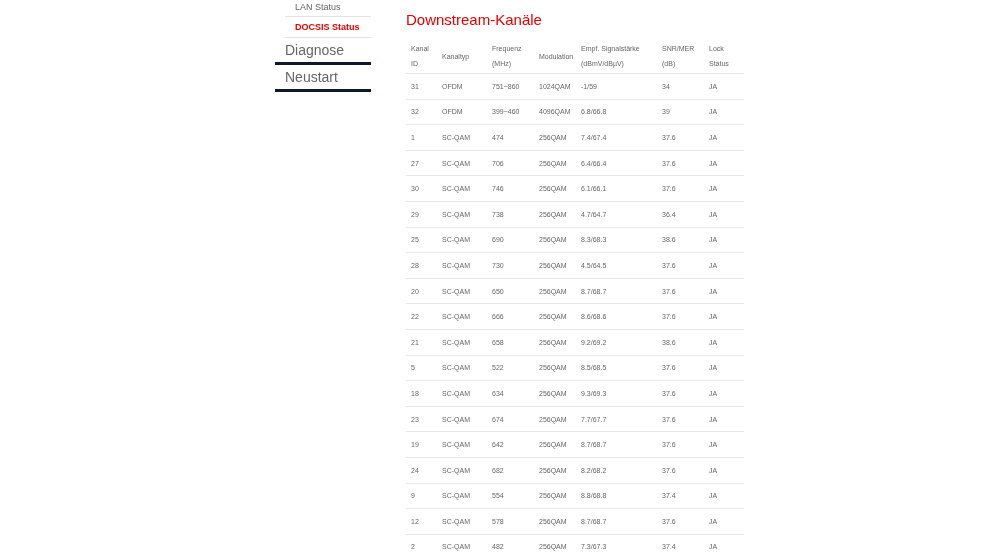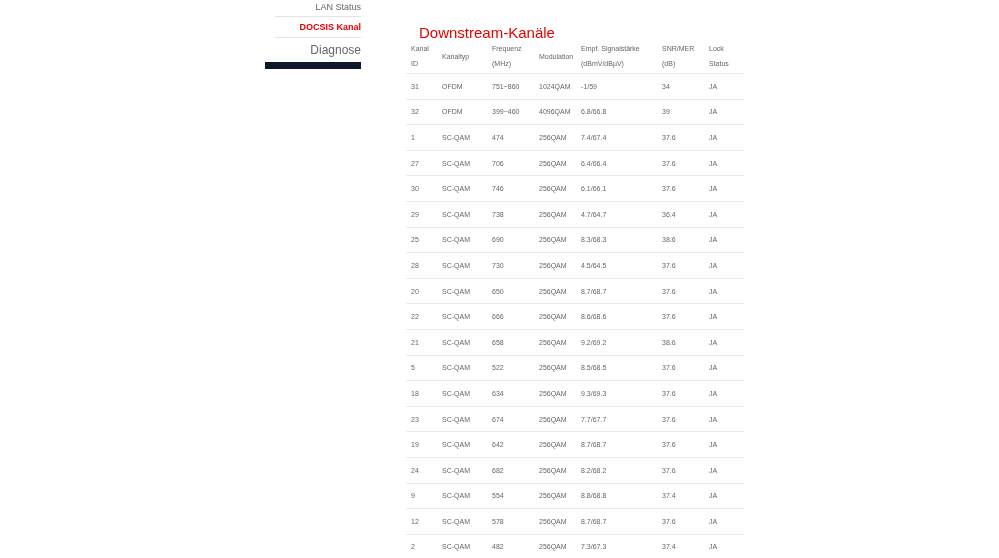--- a/index.html
+++ b/index.html
@@ -1,32 +1,32 @@
 <!DOCTYPE html>
 <html><head>
 <meta charset="utf-8">
 <style>
   html, body { margin: 0; padding: 0; background: #ffffff; }
   body {
     width: 999px; height: 558px; overflow: hidden; position: relative;
     font-family: "Liberation Sans", sans-serif; color: #555;
   }
   .sidebar {
-    position: absolute; left: 265px; top: 0; width: 96px; text-align: right;
+    position: absolute; left: 275px; top: 0; width: 96px;
   }
   .sub-item {
     margin-left: 10px; height: 17px; line-height: 14px;
     font-size: 9px; color: #666; padding-left: 10px;
     border-bottom: 1px solid #e3e3e3;
   }
   .sub-item.first { height: 16px; line-height: 14px; }
   .sub-item.active { color: #e60000; font-weight: bold; height: 20px; line-height: 20px; }
   .nav-item {
-    height: 24px; line-height: 24px; font-size: 12px; color: #666;
-    padding-left: 10px; border-bottom: 7px solid #0f172a;
+    height: 24px; line-height: 24px; font-size: 14px; color: #666;
+    padding-left: 10px; border-bottom: 3px solid #0f172a;
   }
   .main {
     position: absolute; left: 406px; top: 0; width: 338px;
   }
   .title {
     position: absolute; top: 11px; left: 0;
     font-size: 15px; color: #e60000; white-space: nowrap;
   }
   table {
     position: absolute; top: 38px; left: 0; width: 338px;
@@ -45,29 +45,32 @@
   col.c4 { width: 42px; } col.c5 { width: 81px; } col.c6 { width: 47px; } col.c7 { width: 40px; }
 </style>
 </head>
 <body>
 
 <nav class="sidebar">
   <div class="sub-item first">
     <span>LAN Status</span>
   </div>
   <div class="sub-item active">
-    <span>DOCSIS Kanal</span>
+    <span>DOCSIS Status</span>
   </div>
   <div class="nav-item">
     <span>Diagnose</span>
+  </div>
+  <div class="nav-item">
+    <span>Neustart</span>
   </div>
 </nav>
 
 <main class="main">
-  <h1 class="title" style="margin:13px;font-weight:normal;">Downstream-Kanäle</h1>
+  <h1 class="title" style="margin:0;font-weight:normal;">Downstream-Kanäle</h1>
   <table>
     <colgroup>
         <col class="c1">
         <col class="c2">
         <col class="c3">
         <col class="c4">
         <col class="c5">
         <col class="c6">
         <col class="c7">
       </colgroup>

